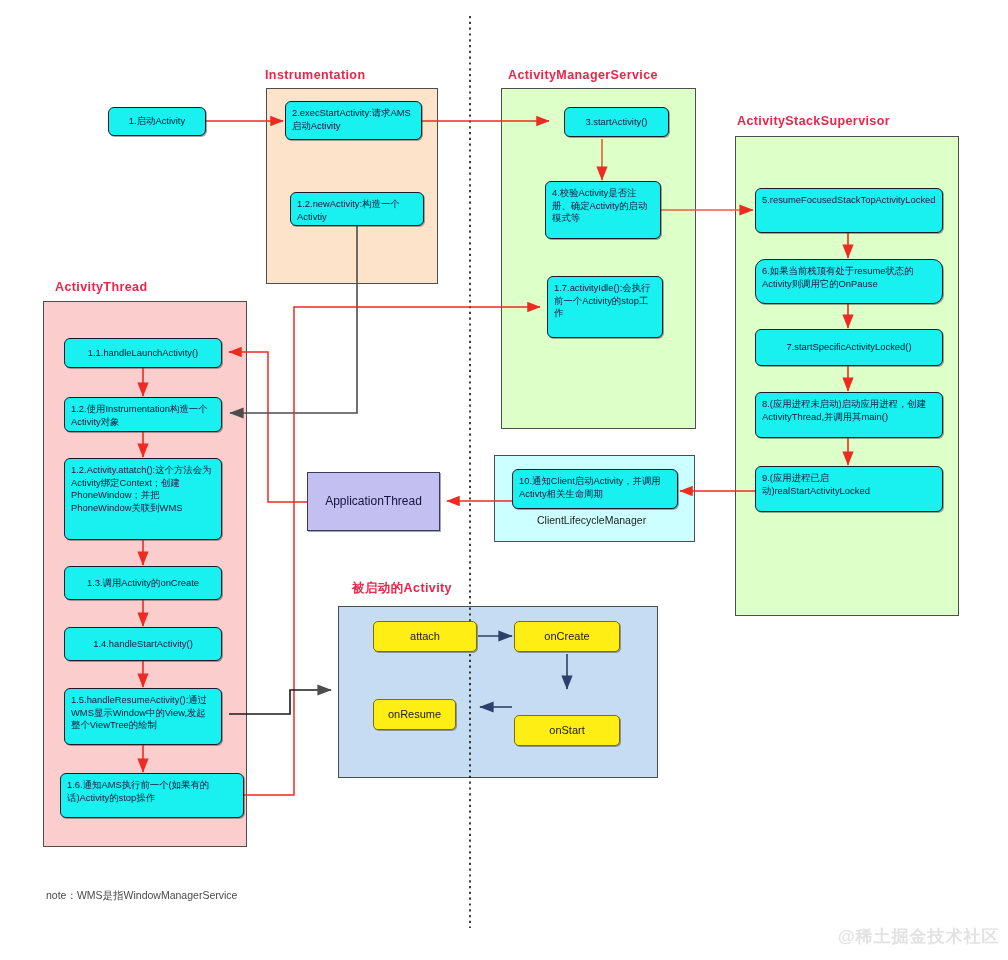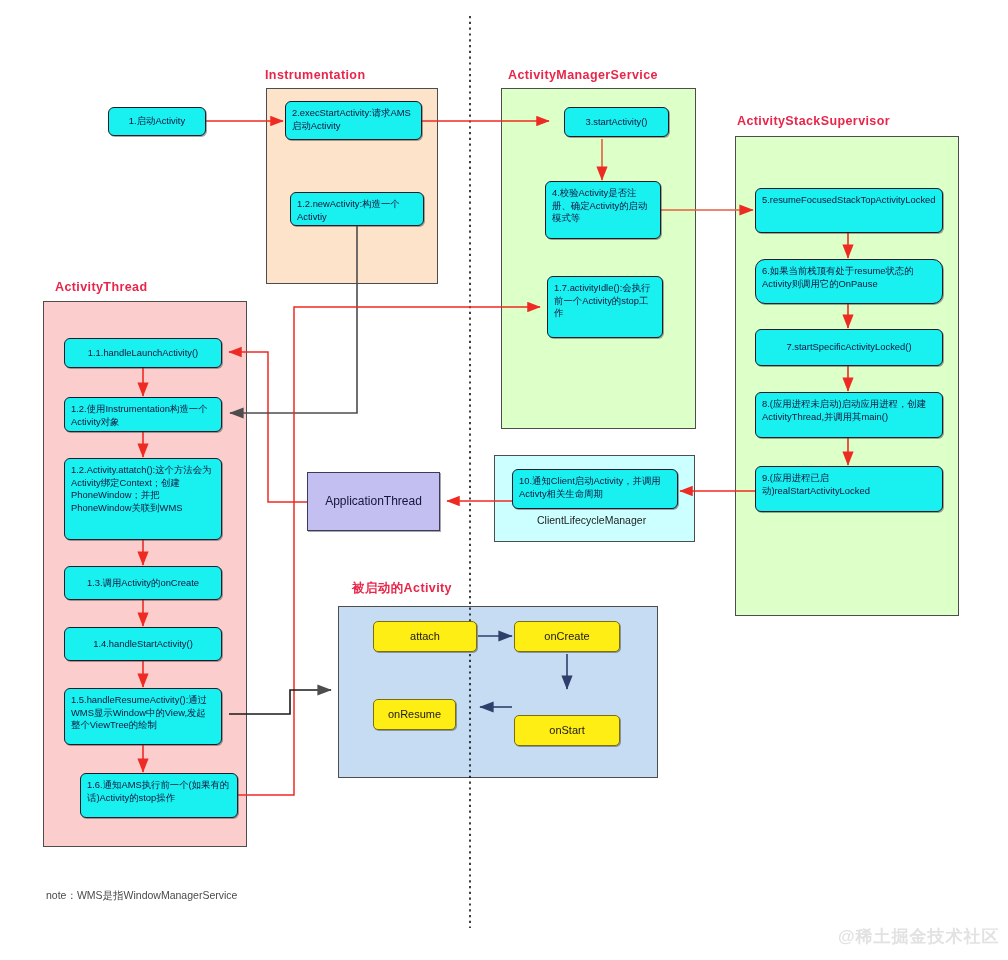--- a/index.html
+++ b/index.html
@@ -144,21 +144,21 @@
   <div class="node" style="left:64px;top:397px;width:158px;height:35px;">1.2.使用Instrumentation构造一个Activity对象</div>
 
   <div class="node" style="left:64px;top:458px;width:158px;height:82px;">1.2.Activity.attatch():这个方法会为Activity绑定Context；创建PhoneWindow；并把PhoneWindow关联到WMS</div>
 
   <div class="node ctr" style="left:64px;top:566px;width:158px;height:34px;">1.3.调用Activity的onCreate</div>
 
   <div class="node ctr" style="left:64px;top:627px;width:158px;height:34px;">1.4.handleStartActivity()</div>
 
   <div class="node" style="left:64px;top:688px;width:158px;height:57px;">1.5.handleResumeActivity():通过WMS显示Window中的View,发起整个ViewTree的绘制</div>
 
-  <div class="node" style="left:80px;top:773px;width:158px;height:45px;">1.6.通知AMS执行前一个(如果有的话)Activity的stop操作</div>
+  <div class="node" style="left:60px;top:773px;width:184px;height:45px;">1.6.通知AMS执行前一个(如果有的话)Activity的stop操作</div>
 
   <div class="node life ctr" style="left:373px;top:621px;width:104px;height:31px;">attach</div>
   <div class="node life ctr" style="left:514px;top:621px;width:106px;height:31px;">onCreate</div>
   <div class="node life ctr" style="left:373px;top:691px;width:83px;height:31px;margin-top:8px;">onResume</div>
   <div class="node life ctr" style="left:514px;top:691px;width:106px;height:31px;margin-top:24px;">onStart</div>
 
   <div class="note" style="left:46px;top:889px;">note：WMS是指WindowManagerService</div>
   <div class="wm" style="left:838px;top:925px;">@稀土掘金技术社区</div>
 
 </div>

